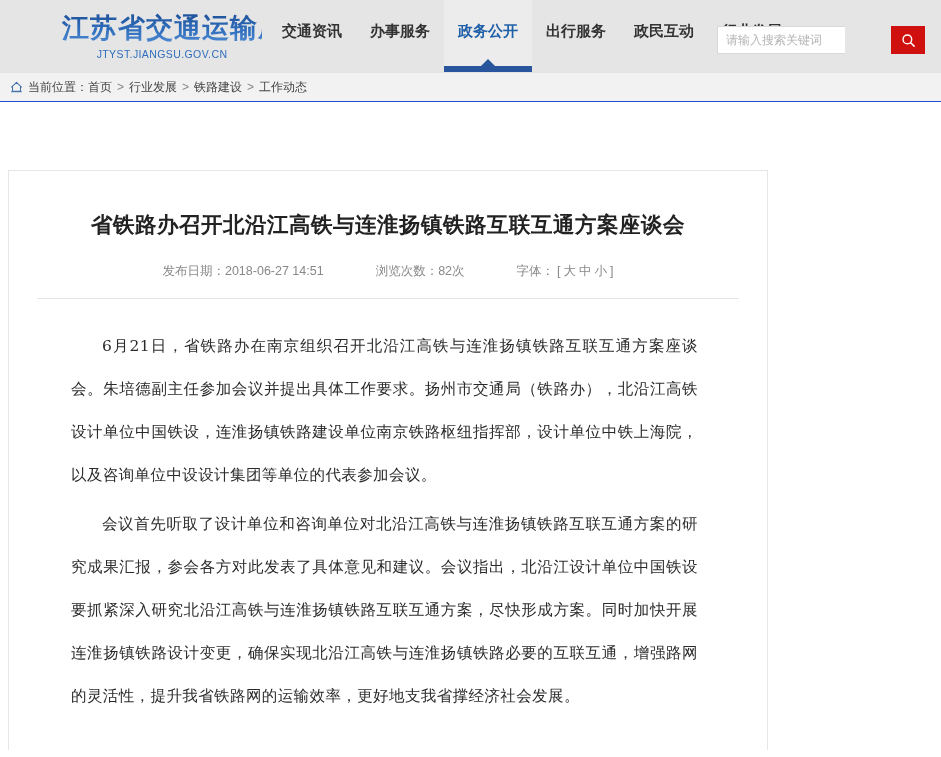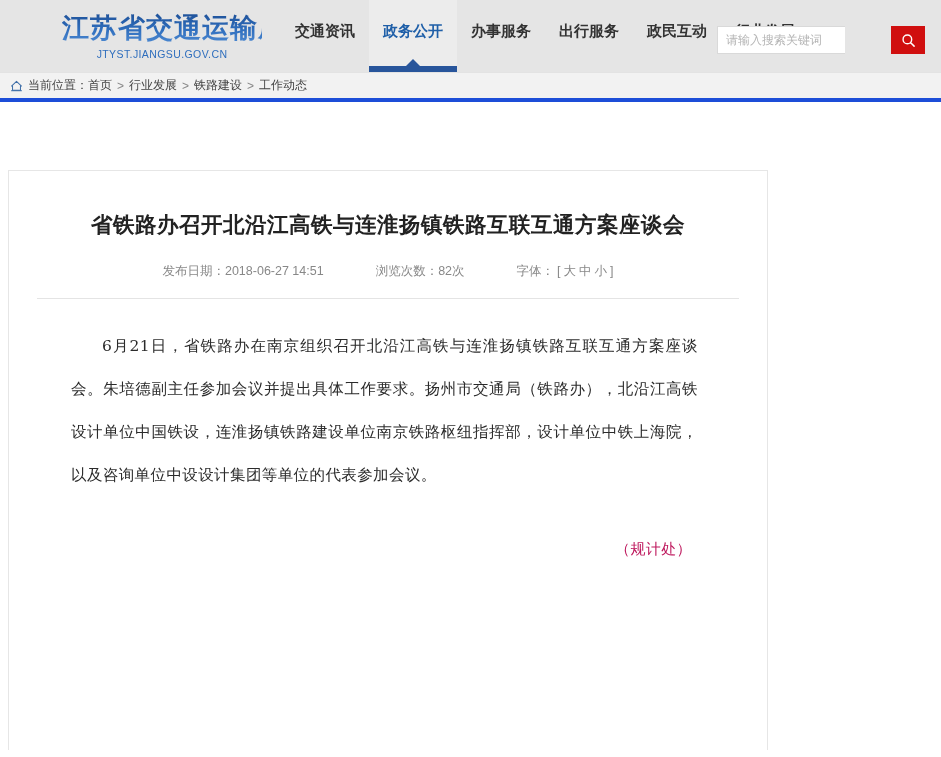--- a/index.html
+++ b/index.html
@@ -46,21 +46,21 @@
     margin-top: 4px;
     font-size: 10.5px;
     color: #2f6ebd;
     letter-spacing: 0.4px;
     font-weight: normal;
     white-space: nowrap;
   }
 
   .nav {
     position: absolute;
-    left: 281px;
+    left: 268px;
     top: 0;
     height: 72px;
     display: flex;
     align-items: center;
   }
   .nav-item {
     position: relative;
     height: 72px;
     padding: 0 14px;
     display: flex;
@@ -132,21 +132,21 @@
     justify-content: center;
     cursor: pointer;
     padding: 0;
   }
 
   
   .crumb-bar {
     height: 30px;
     background: #f2f2f2;
     border-top: 1px solid #e3e3e3;
-    border-bottom: 4px solid #1d4ed8;
+    border-bottom: 1px solid #1d4ed8;
     display: flex;
     align-items: center;
     padding-left: 10px;
     font-size: 12px;
     color: #444;
     box-sizing: border-box;
   }
   .crumb-home { margin-right: 5px; display:flex; align-items:center; }
   .crumb-sep { margin: 0 5px; color: #888; }
   .crumb-link { color: #444; text-decoration: none; cursor: pointer; }
@@ -221,26 +221,26 @@
 
   <div class="logo-block">
     <div class="logo-title">江苏省交通运输厅</div>
     <div class="logo-sub">JTYST.JIANGSU.GOV.CN</div>
   </div>
 
   <div class="nav">
     <div class="nav-item">
       <span class="nav-label">交通资讯</span>
     </div>
+    <div class="nav-item">
+      <span class="nav-label">办事服务</span>
+    </div>
     <div class="nav-item active">
       <span class="nav-label">政务公开</span>
       <span class="arrow"></span>
-    </div>
-    <div class="nav-item">
-      <span class="nav-label">办事服务</span>
     </div>
     <div class="nav-item">
       <span class="nav-label">出行服务</span>
     </div>
     <div class="nav-item">
       <span class="nav-label">政民互动</span>
     </div>
     <div class="nav-item">
       <span class="nav-label">行业发展</span>
     </div>
@@ -287,16 +287,17 @@
     </div>
     <div class="meta-item meta-font-sizes">
       <span>字体：</span><span>[</span><span>大</span><span>中</span><span>小</span><span>]</span>
     </div>
   </div>
 
   <div class="divider"></div>
 
   <div class="body-text">
     <p>6月21日，省铁路办在南京组织召开北沿江高铁与连淮扬镇铁路互联互通方案座谈会。朱培德副主任参加会议并提出具体工作要求。扬州市交通局（铁路办），北沿江高铁设计单位中国铁设，连淮扬镇铁路建设单位南京铁路枢纽指挥部，设计单位中铁上海院，以及咨询单位中设设计集团等单位的代表参加会议。</p>
+    <p>会议首先听取了设计单位和咨询单位对北沿江高铁与连淮扬镇铁路互联互通方案的研究成果汇报，参会各方对此发表了具体意见和建议。会议指出，北沿江设计单位中国铁设要抓紧深入研究北沿江高铁与连淮扬镇铁路互联互通方案，尽快形成方案。同时加快开展连淮扬镇铁路设计变更，确保实现北沿江高铁与连淮扬镇铁路必要的互联互通，增强路网的灵活性，提升我省铁路网的运输效率，更好地支我省撑经济社会发展。</p>
     <div class="sign-off">（规计处）</div>
   </div>
 
 </div>
 
 </body></html>

